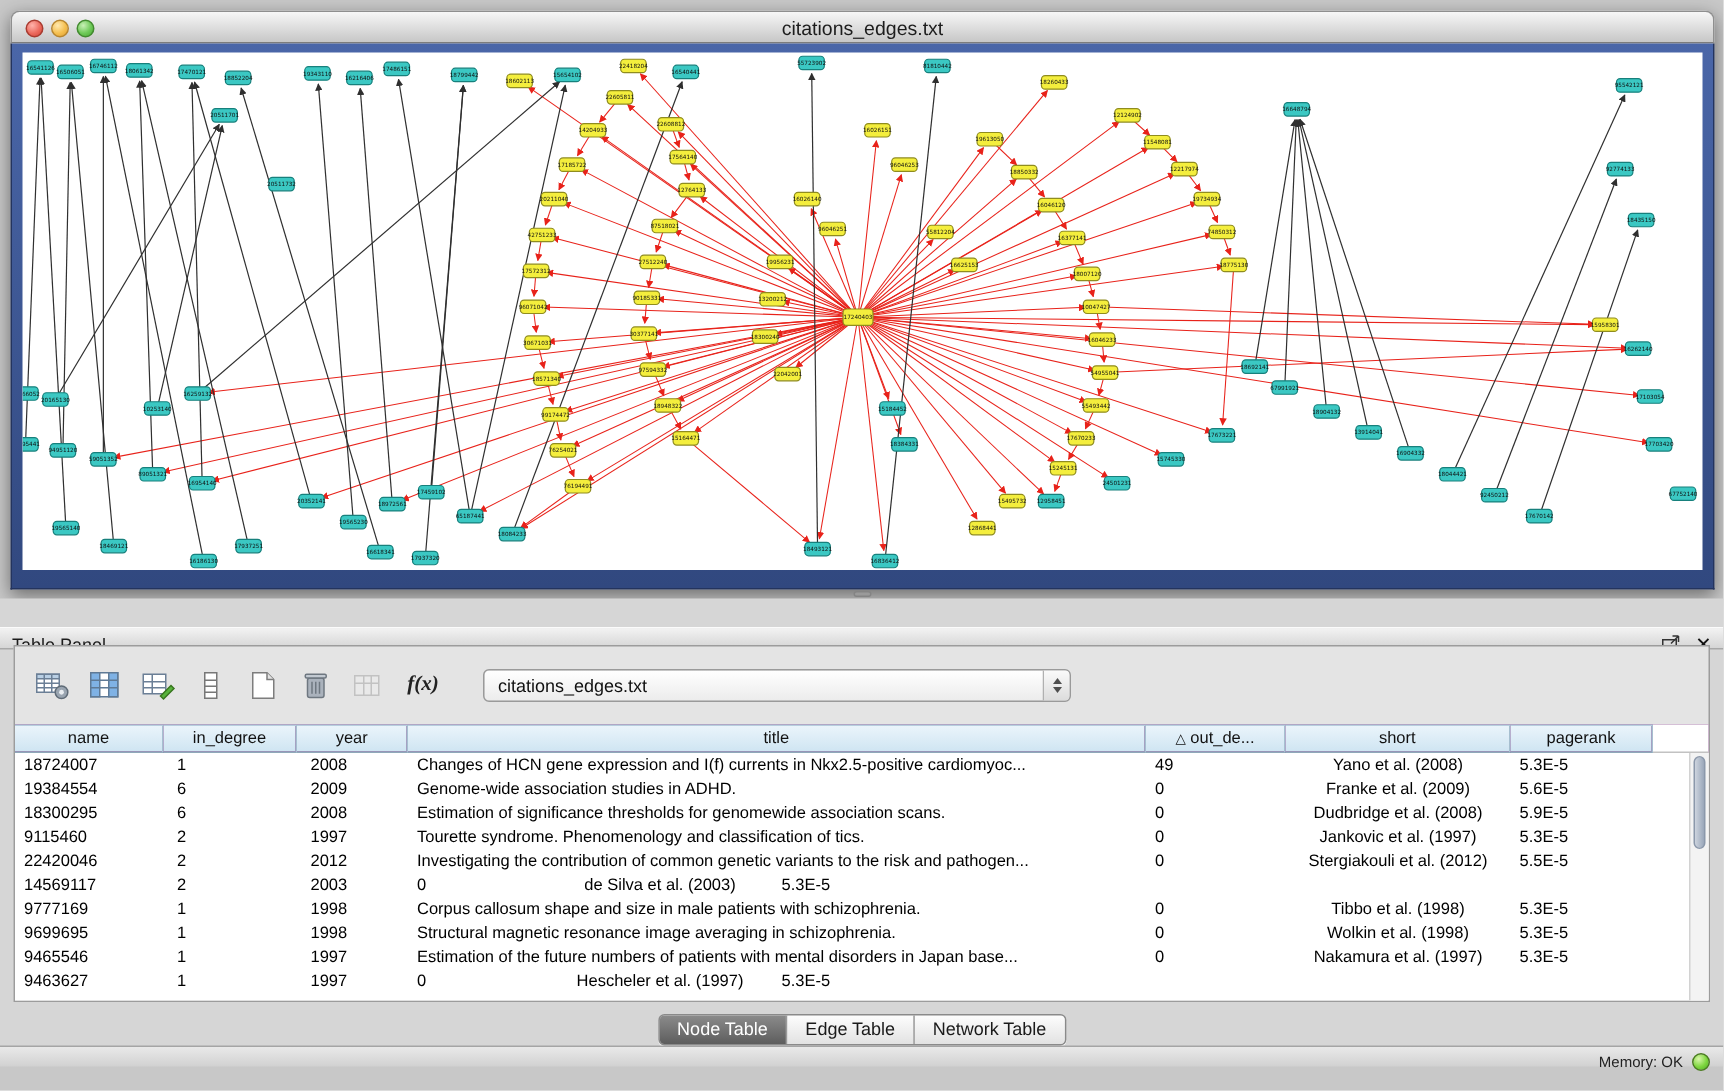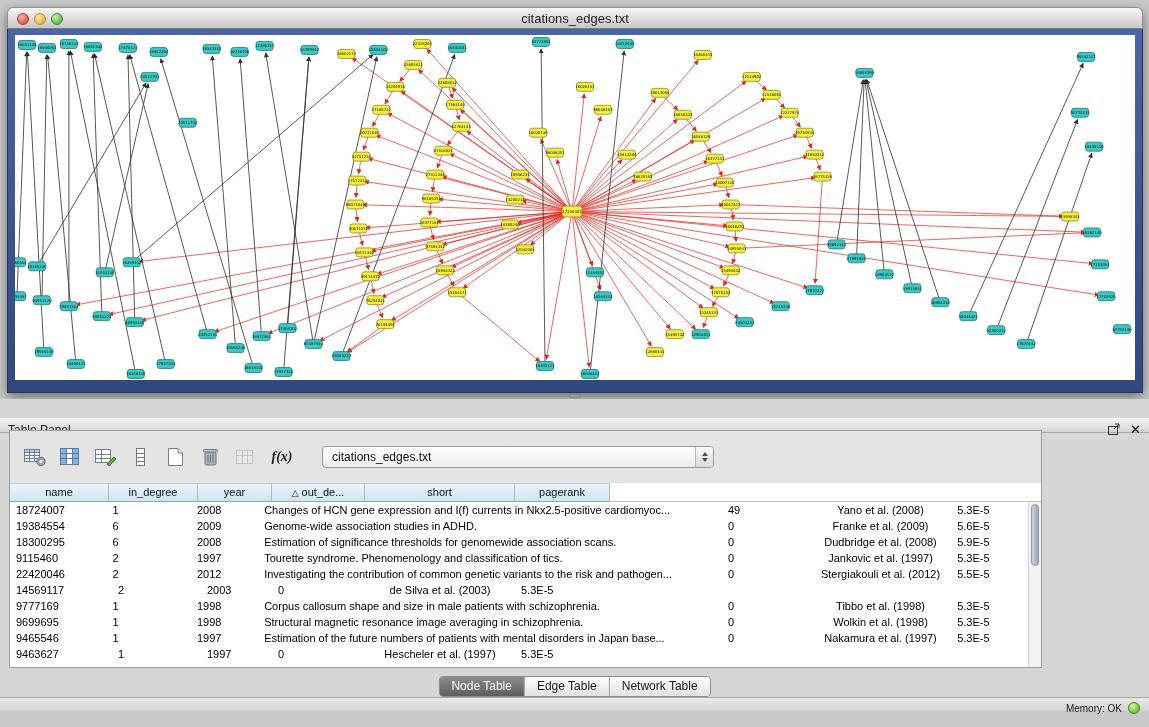--- a/index.html
+++ b/index.html
@@ -32,21 +32,21 @@
 
   
   .table-panel { position:absolute; top:399px; left:0; width:1149px; height:306px; background:#d6d6d6; }
   .tp-header { height:15px; box-sizing:border-box; position:relative;
                background:linear-gradient(#f2f2f2,#d5d5d5);
                border-top:1px solid #fbfbfb; border-bottom:1px solid #a8a8a8;margin-top:19px; }
   .tp-title { position:absolute; left:8px; top:4px; font-size:12px; color:#1c1c1c; }
   .tp-actions { position:absolute; right:8px; top:3px; display:flex; align-items:center; gap:9px; }
   .tp-close { font-size:13px; font-weight:bold; color:#111; line-height:15px; cursor:default; }
 
-  .inner-panel { position:absolute; left:9px; top:31px; width:1033px; height:238px;
+  .inner-panel { position:absolute; left:9px; top:31px; width:1131px; height:238px;
                  background:#e4e4e4; border:1px solid #9c9c9c; box-sizing:border-box; }
   .toolbar { position:absolute; top:0; left:0; right:0; height:52px; display:flex; align-items:center;
              padding-left:12px; gap:9px; }
   .tool { width:26px; height:24px; display:flex; align-items:center; justify-content:center; }
   .tool.fx { font-family:"Liberation Serif","DejaVu Serif",serif; font-style:italic; font-weight:bold;
              font-size:14px; color:#222; width:30px; }
   .combo { margin-left:16px; width:392px; height:22px; position:relative; box-sizing:border-box;
            background:linear-gradient(#ffffff,#ececec); border:1px solid #9a9a9a; border-radius:4px; }
   .combo-text { position:absolute; left:9px; top:3px; font-size:12px; color:#111; }
   .combo-stepper { position:absolute; right:0; top:0; width:18px; height:100%; box-sizing:border-box;
@@ -823,20 +823,21 @@
             <span class="chev-up"></span>
               <span class="chev-down"></span>
           </span>
         </span>
       </div>
 
       <div class="thead">
         <div class="th c0">name</div>
         <div class="th c1">in_degree</div>
         <div class="th c2">year</div>
+        <div class="th c3">title</div>
         <div class="th c4"><span class="sort">△</span><span>out_de...</span></div>
         <div class="th c5">short</div>
         <div class="th c6">pagerank</div>
         <div class="th-fill"></div>
       </div>
 
       <div class="tbody" id="tbody">
           <div class="tr">
             <div class="td c0">18724007</div>
             <div class="td c1">1</div>

